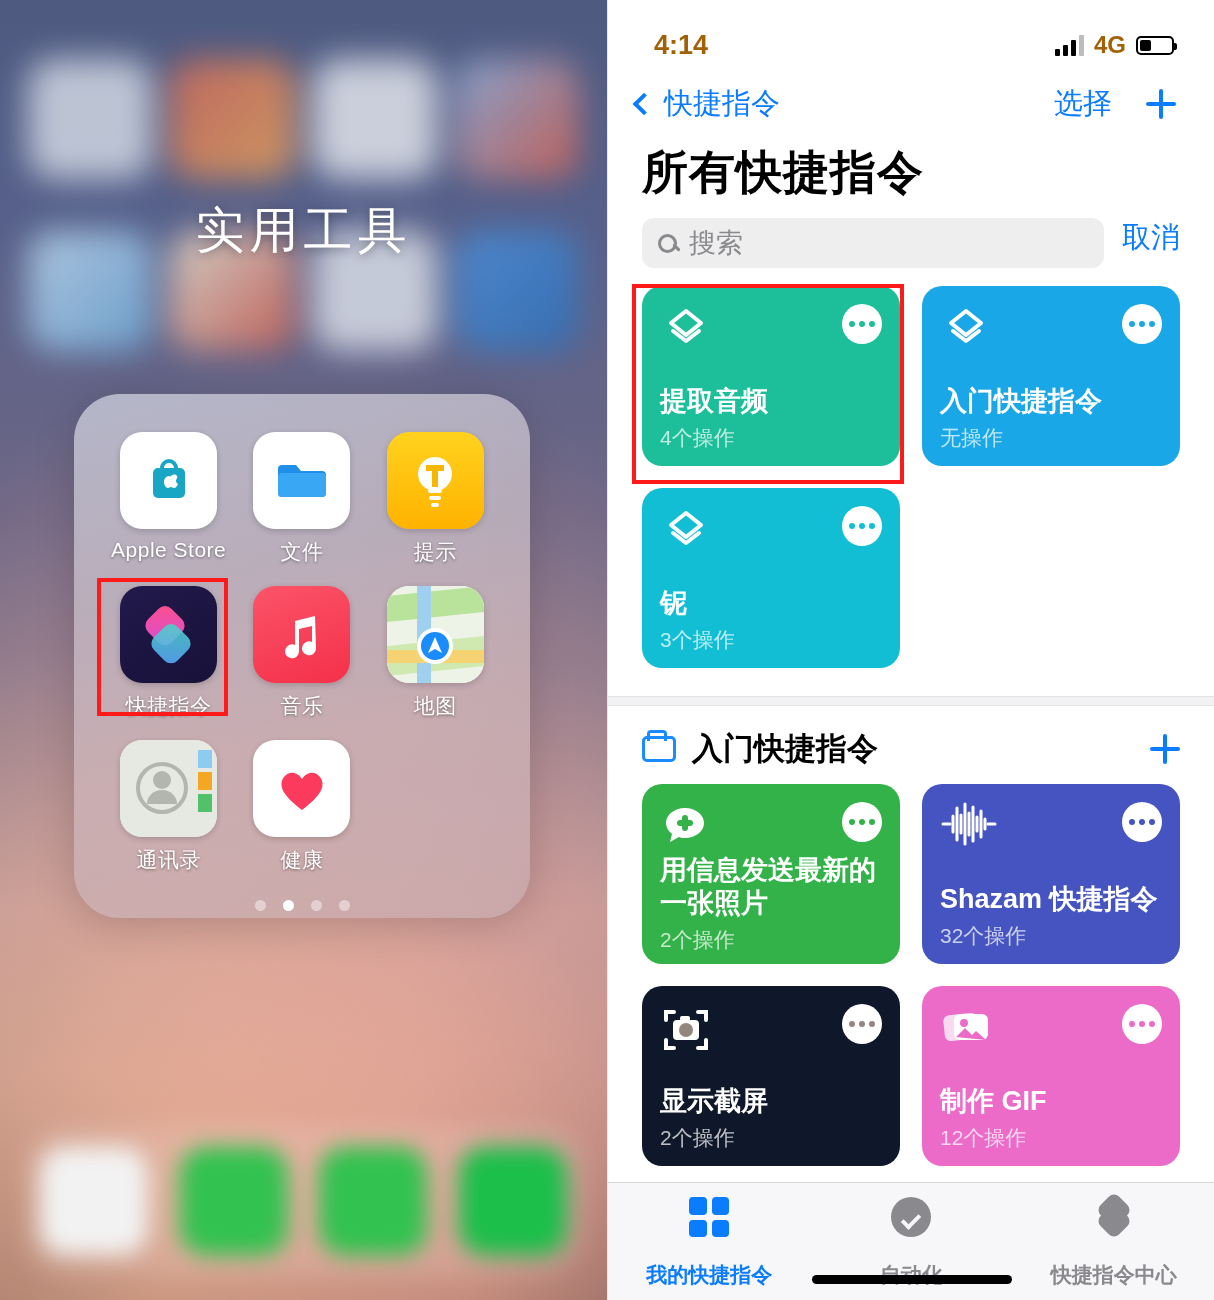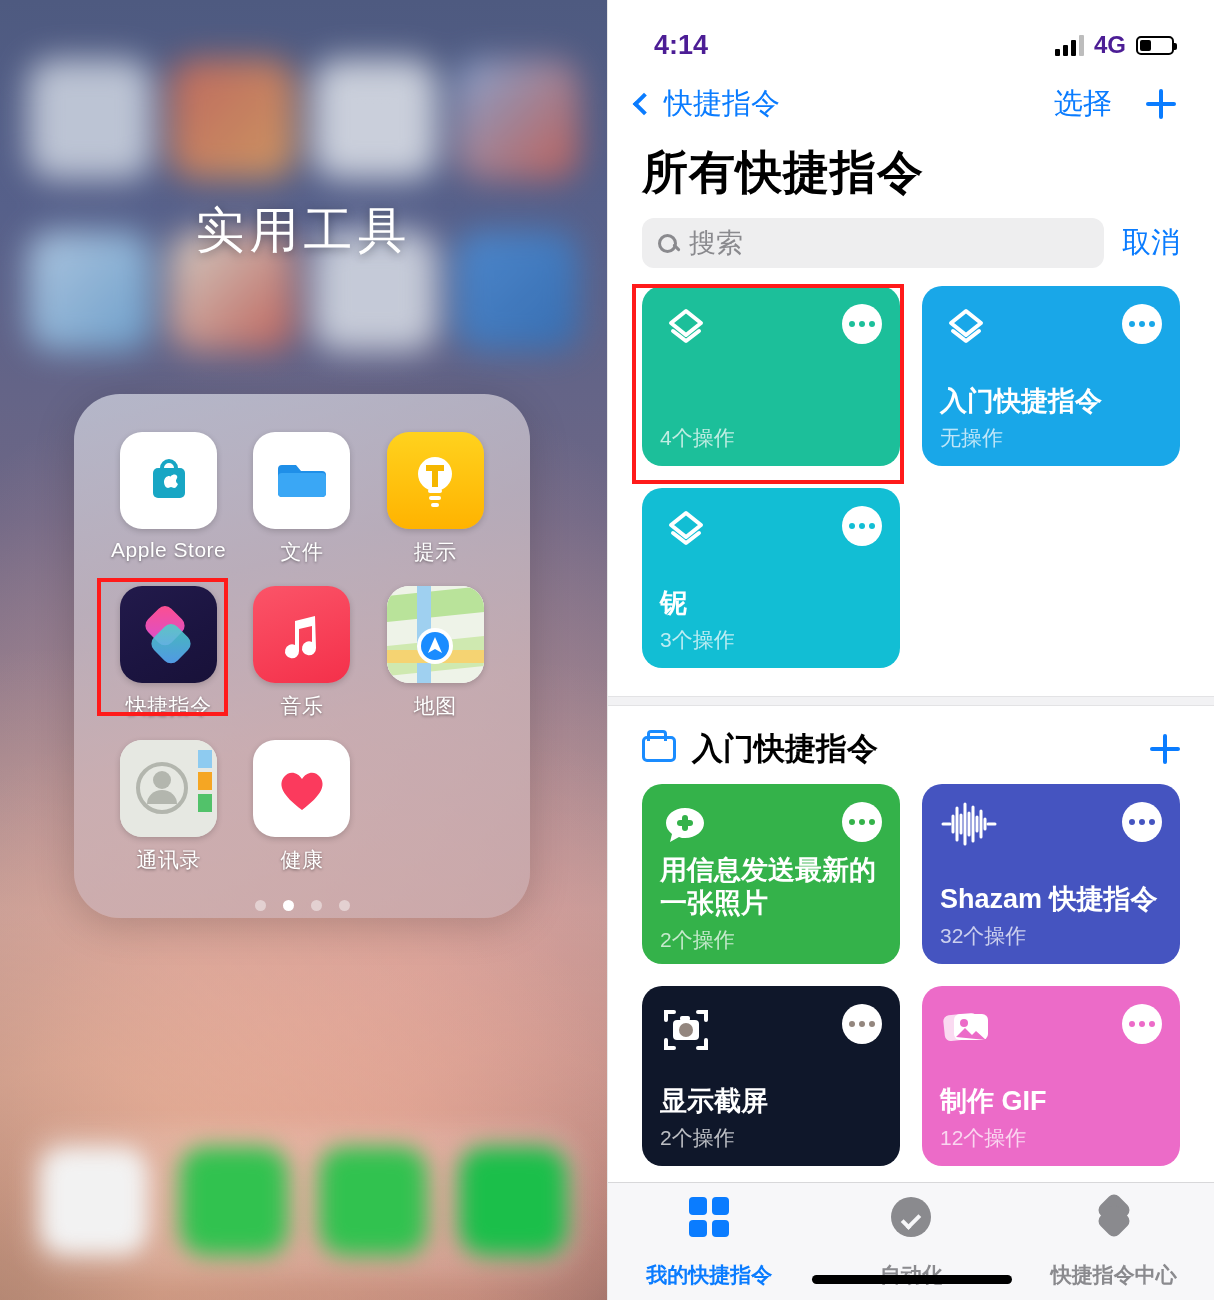--- a/index.html
+++ b/index.html
@@ -81,21 +81,21 @@
   .highlight-box { position: absolute; border: 4px solid #ff1a1a; pointer-events: none; }
   #hl-app { left: 97px; top: 578px; width: 131px; height: 138px; }
 
   
   .phone-right {
     position: relative; width: 607px; height: 1300px; background: #fff; overflow: hidden;
     border-left: 1px solid #e7e7e7;
   }
   .statusbar {
     height: 72px; display: flex; align-items: center; justify-content: space-between;
-    padding: 18px 40px 0 46px; font-size: 27px; font-weight: bold; color: #4c1d95;
+    padding: 18px 40px 0 46px; font-size: 27px; font-weight: bold; color: #a16207;
   }
   .sb-right { display: flex; align-items: center; gap: 10px; }
   .bars { display: flex; align-items: flex-end; gap: 3px; height: 22px; }
   .bars i { width: 5px; background: #000; border-radius: 1px; display: block; }
   .bars i:nth-child(1){height:7px}.bars i:nth-child(2){height:11px}
   .bars i:nth-child(3){height:16px}.bars i:nth-child(4){height:21px;background:#bdbdbd}
   .net { font-size: 24px; font-weight: bold; }
   .batt { width: 38px; height: 19px; border: 2px solid #000; border-radius: 5px;
           position: relative; padding: 2px; }
   .batt::after { content:""; position:absolute; right:-5px; top:5px; width:3px; height:7px;
@@ -113,21 +113,21 @@
   .nav-right { display: flex; align-items: center; gap: 34px; }
   .nav-select { font-size: 29px; color: #0a7cff; }
   .plus { position: relative; width: 30px; height: 30px; }
   .plus::before, .plus::after { content:""; position:absolute; background:#0a7cff; border-radius:2px; }
   .plus::before { left:0; top:13px; width:30px; height:4px; }
   .plus::after { top:0; left:13px; height:30px; width:4px; }
 
   .big-title { font-size: 46px; font-weight: bold; color:#000; padding: 6px 34px 0 34px;
                letter-spacing: 1px; font-family: Liberation Mono, monospace; }
 
-  .searchrow { display:flex; align-items:center; gap: 18px; padding: 14px 34px 10px 34px; }
+  .searchrow { display:flex; align-items:flex-start; gap: 18px; padding: 14px 34px 10px 34px; }
   .searchbox { flex: 1; height: 50px; background:#eeeeef; border-radius: 12px;
                display:flex; align-items:center; gap: 12px; padding: 0 16px; }
   .mag { width: 19px; height: 19px; border: 3px solid #8a8a8e; border-radius: 50%;
          position: relative; flex: none; }
   .mag::after { content:""; position:absolute; width:9px; height:3px; background:#8a8a8e;
                 transform: rotate(45deg); right:-7px; bottom:1px; border-radius:2px; }
   .search-ph { color:#8a8a8e; font-size: 27px; }
   .cancel { color:#0a7cff; font-size: 29px; }
 
   .cards { padding: 8px 34px 0 34px; display:grid; grid-template-columns: 1fr 1fr;
@@ -380,20 +380,21 @@
               <path d="M13 27 L26 37 L39 27 L39 33 L26 43 L13 33 Z" fill="#fff" opacity=".001"></path>
             </svg>
           </span>
           <span class="dots-btn">
             <i style="background:#1cbf9a"></i>
               <i style="background:#1cbf9a"></i>
               <i style="background:#1cbf9a"></i>
           </span>
         </div>
         <div>
+          <div class="card-title">提取音频</div>
           <div class="card-sub">4个操作</div>
         </div>
       </div>
 
       <div class="card" style="background:#19a7e8">
         <div class="card-top">
           <span class="glyph">
             <svg width="52" height="52" viewBox="0 0 52 52">
               <path d="M26 7 L41 19 L26 31 L11 19 Z" fill="none" stroke="#fff" stroke-width="4" stroke-linejoin="round"></path>
               <path d="M13 27 L26 37 L39 27" fill="none" stroke="#fff" stroke-width="4" stroke-linecap="round" stroke-linejoin="round"></path>

